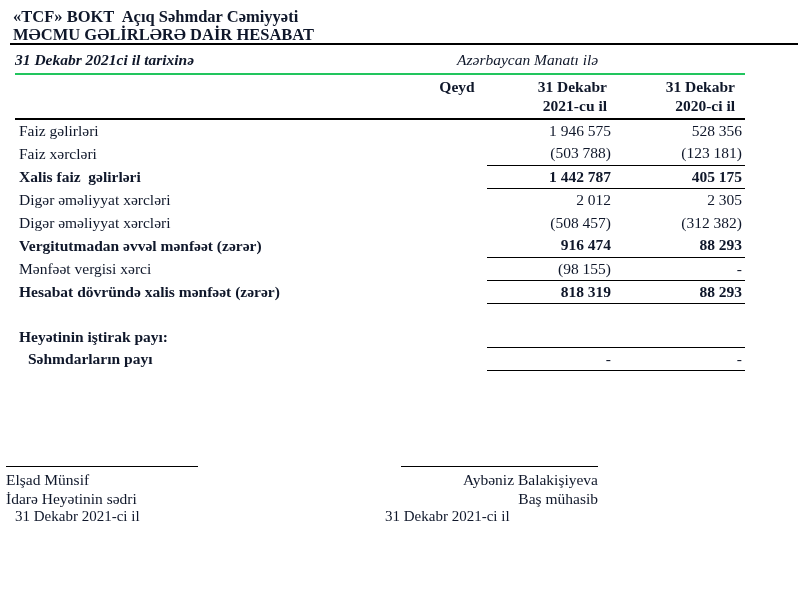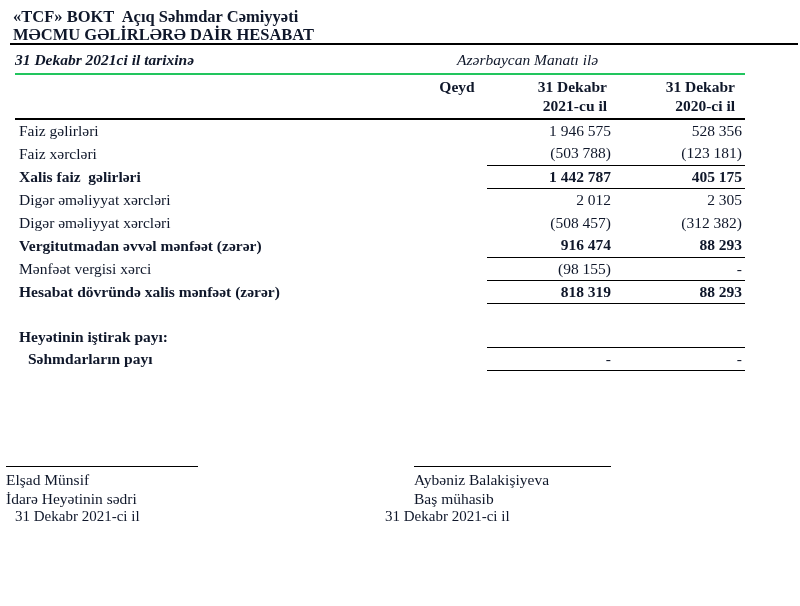--- a/index.html
+++ b/index.html
@@ -50,21 +50,21 @@
   tr.bold td { font-weight:bold; }
   tr.vb td.val { border-bottom:1.5px solid #000;margin-top:36px; }
   tr.spacer td { height:24px; border:none; }
   tr.section td { height:20px; }
   
   .sig { position:absolute; font-size:15.5px; }
   .sig .rule { border-top:1.5px solid #000; margin-bottom:3px; }
   .sig .name { line-height:19px; }
   .sig .role { line-height:19px; }
   .sig-left  { left:6px;  top:466px; width:192px; }
-  .sig-right { left:414px; top:466px; width:197px; }
+  .sig-right { left:401px; top:466px; width:197px;text-align:right; }
   .date { position:absolute; top:508px; font-size:15px; }
   .date-left  { left:15px; }
   .date-right { left:385px; }
 </style>
 </head>
 <body>
 
 <div class="doc">
 
   <div class="titles">

